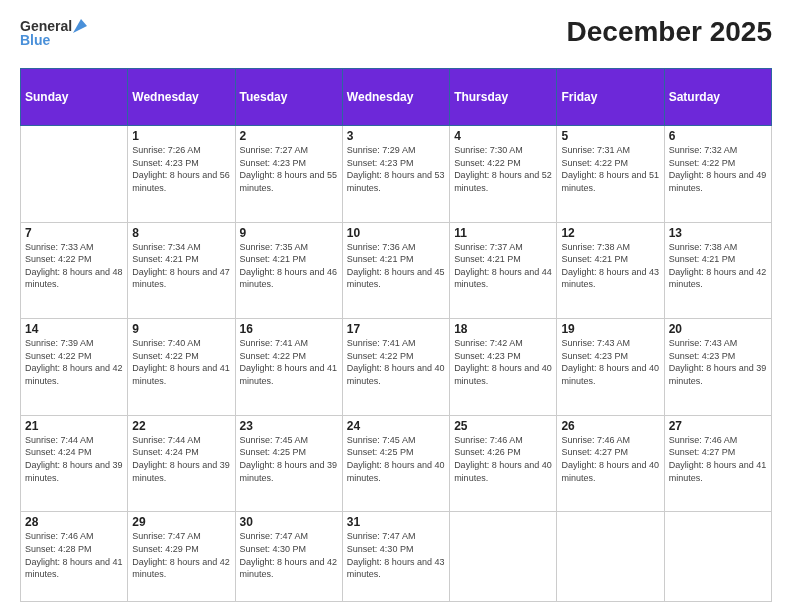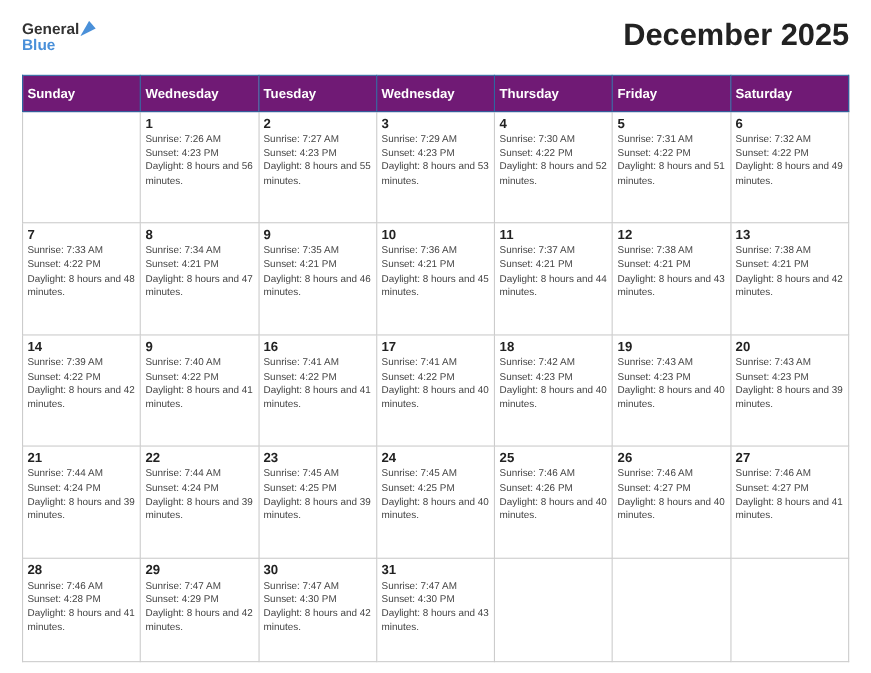--- a/index.html
+++ b/index.html
@@ -41,25 +41,25 @@
       color: #444;
     }
     .calendar {
       flex: 1;
       border: 1px solid #ccc;
       border-collapse: collapse;
       width: 100%;
       table-layout: fixed;
     }
     .calendar th {
-      background-color: #701a75;
+      background-color: #6d28d9;
       color: #fff;
       font-size: 12px;
       font-weight: bold;
-      padding: 9px 4px;
+      padding: 21px 4px;
       text-align: left;
       border: 1px solid #2e66a0;
     }
     .calendar td {
       border: 1px solid #ccc;
       vertical-align: top;
       padding: 3px 4px;
       font-size: 9.5px;
       color: #333;
       background: #fff;

